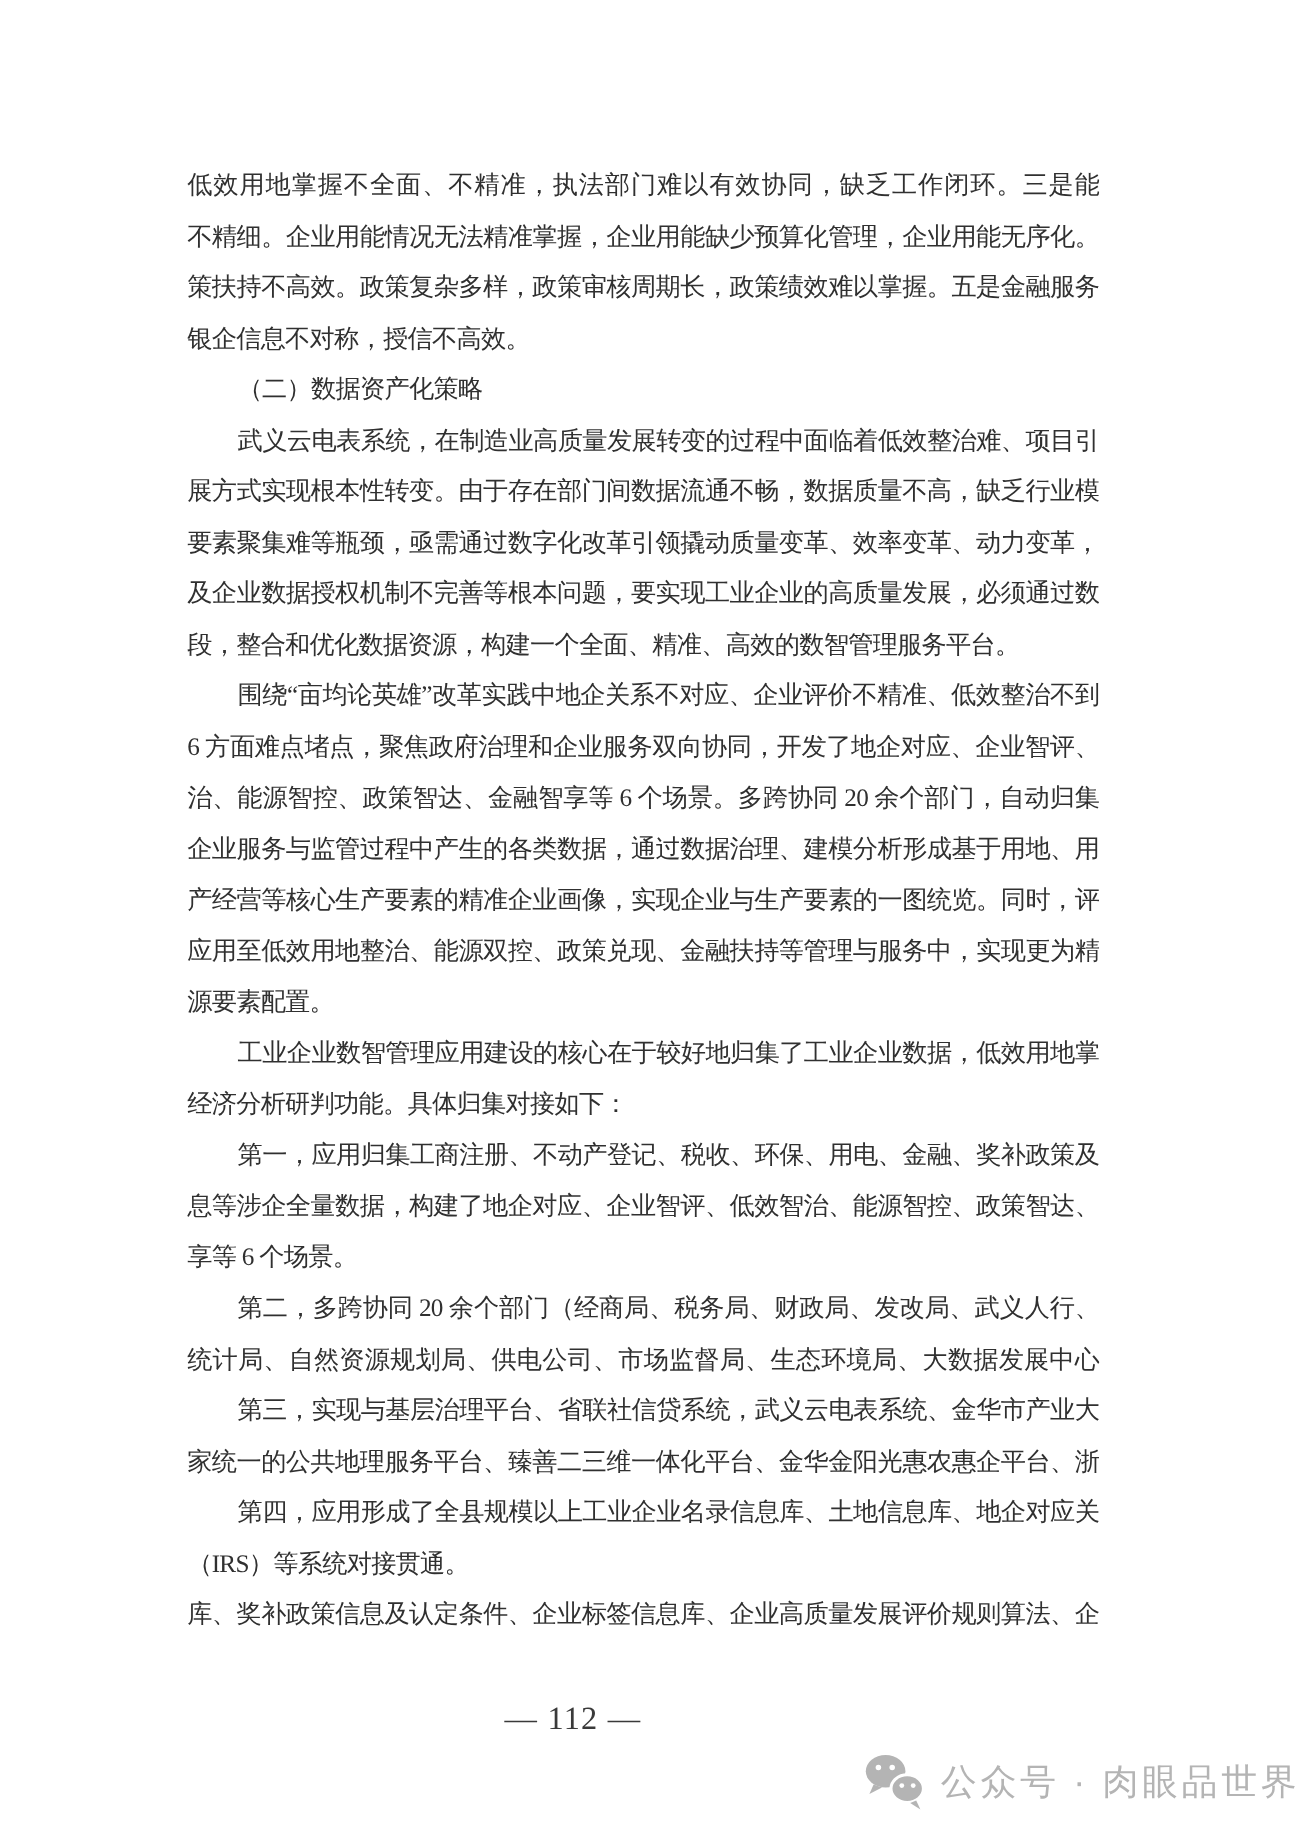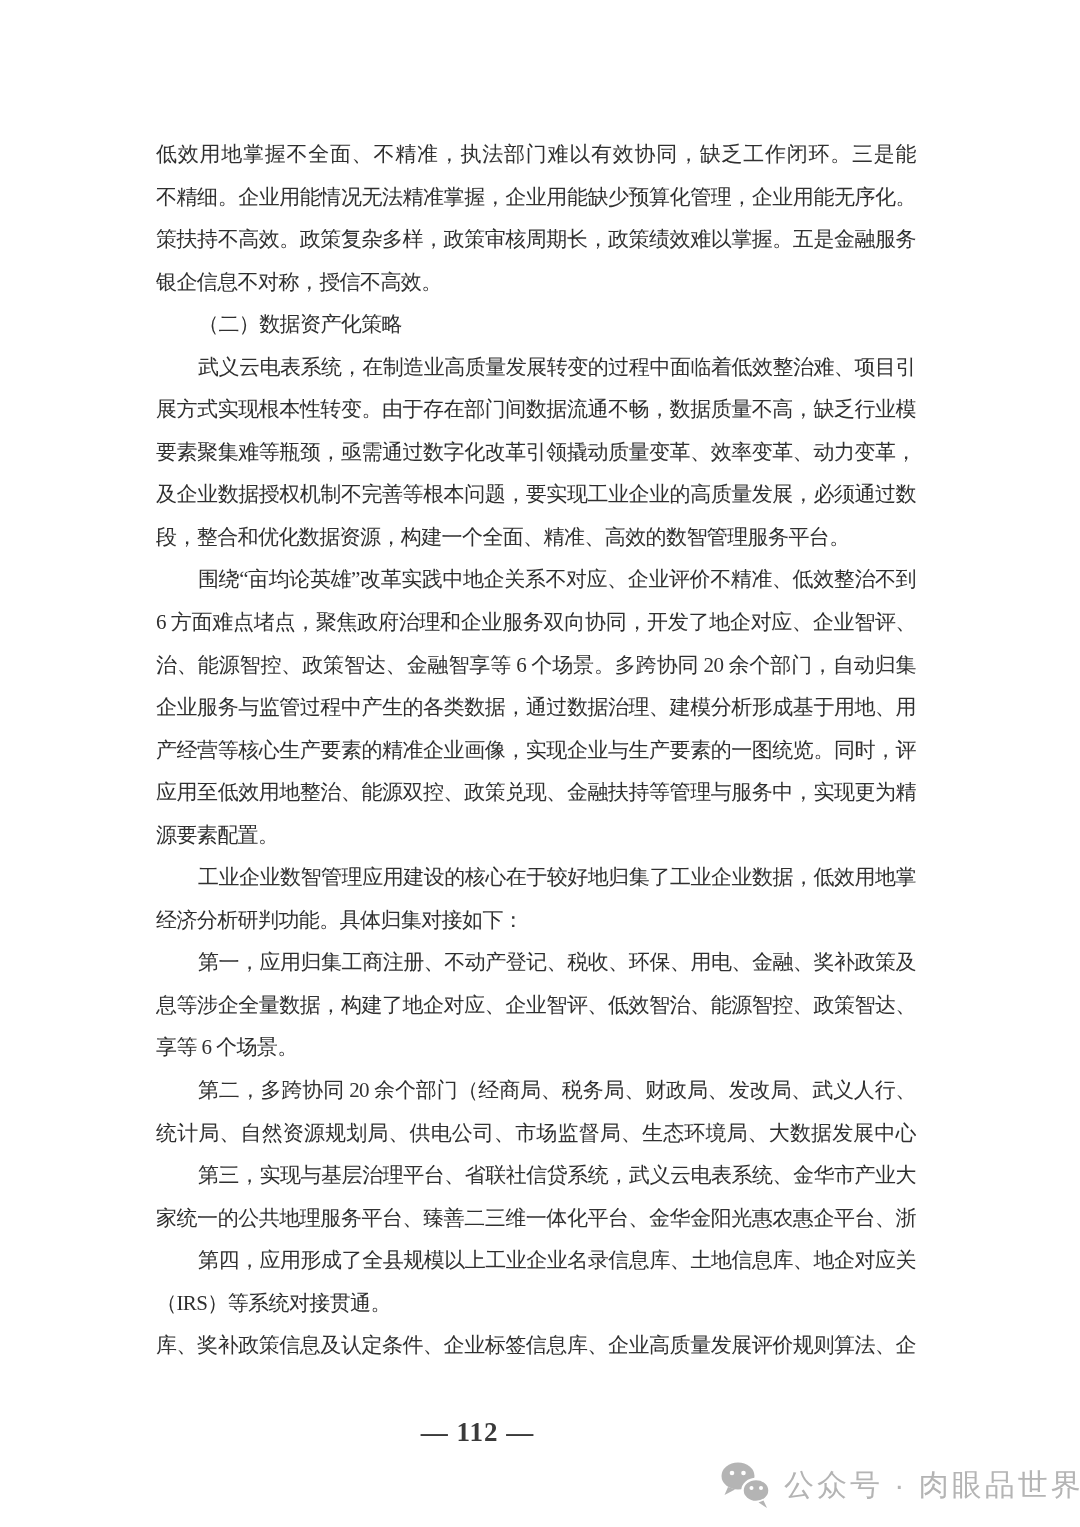--- a/index.html
+++ b/index.html
@@ -35,21 +35,20 @@
   .page-number {
     position: absolute;
     left: 0; top: 1412px;
     width: 928px;
     padding-left: 27px;
     height: 40px; line-height: 40px;
     text-align: center;
     font-size: 27px;
     letter-spacing: 1px;
     color: #3a3a3a;
-    font-weight: bold;
   }
   .watermark {
     position: absolute;
     left: 720px; top: 1461px;
     display: flex;
     align-items: center;
     gap: 12px;
     color: #b4b4b4;
   }
   .watermark-text {

